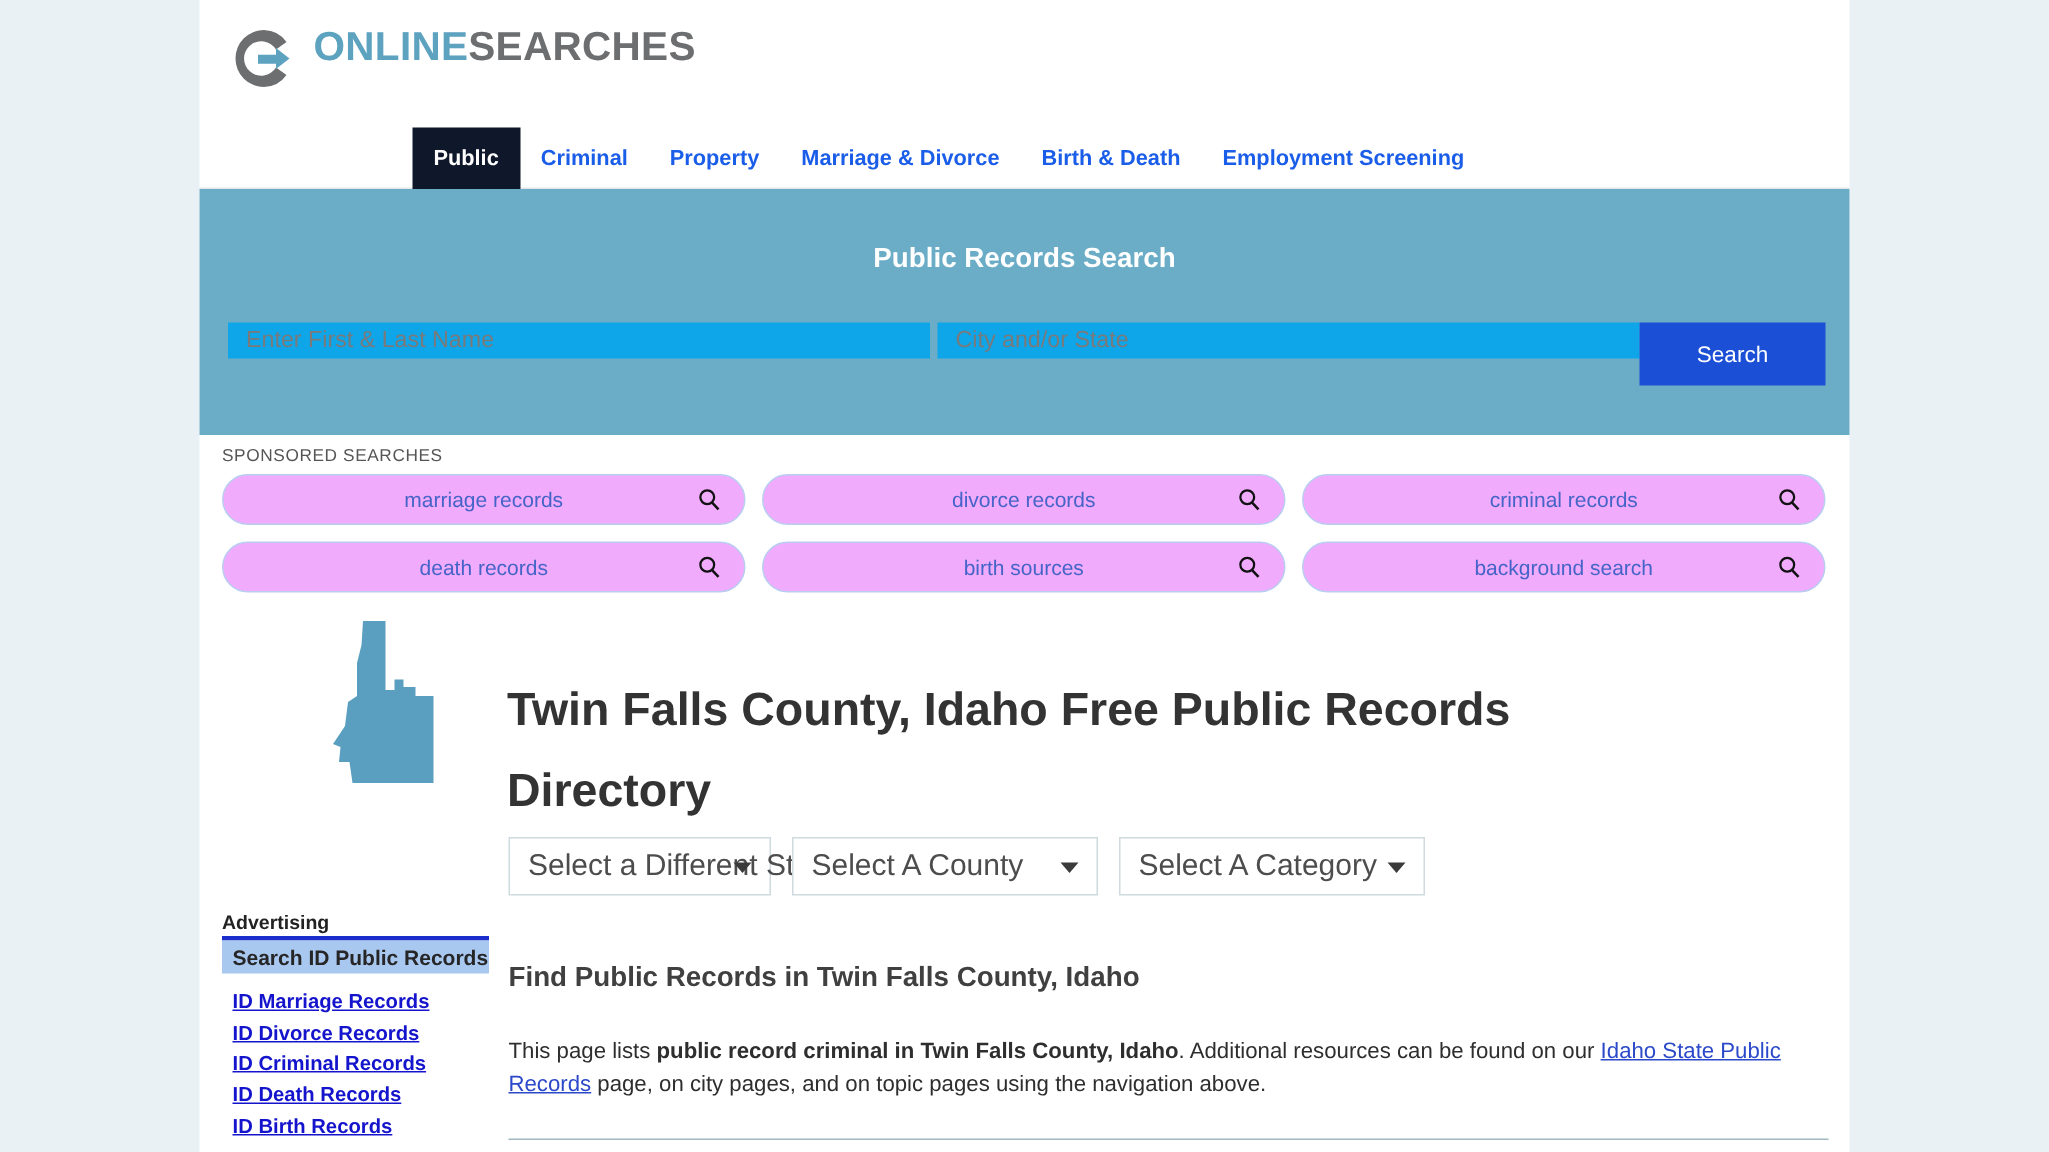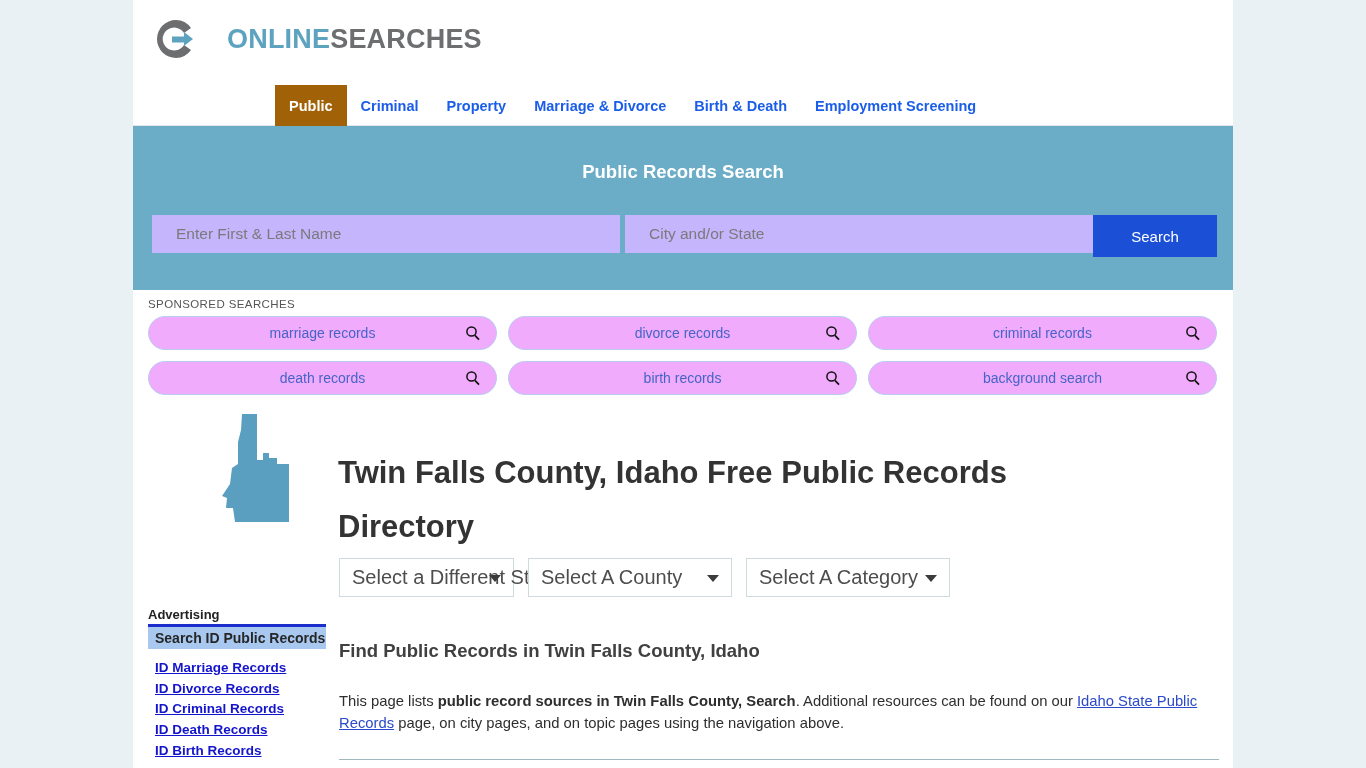--- a/index.html
+++ b/index.html
@@ -7,43 +7,43 @@
   body {
     width: 1366px; height: 768px;
     background: #eaf1f5;
     font-family: "Liberation Sans", sans-serif;
     overflow: hidden;
   }
 
   .page { position: absolute; left: 133px; top: 0; width: 1100px; height: 768px; background: #ffffff; }
 
   
-  .logo-wrap { position: absolute; left: 20px; top: 16px; display: flex; align-items: center; gap: 28px; }
+  .logo-wrap { position: absolute; left: 20px; top: 16px; display: flex; gap: 10px; }
   .logo-mark { width: 46px; height: 46px; }
   .logo-text { font-size: 27px; font-weight: bold; letter-spacing: 0.2px; white-space: nowrap; }
   .logo-online { color: #5da3c0; }
   .logo-searches { color: #6d6e70; }
 
   
   .nav { position: absolute; left: 0; top: 85px; width: 1100px; height: 41px; border-bottom: 1px solid #e3e6e8; }
   .nav-inner { display: flex; align-items: stretch; height: 41px; padding-left: 142px; }
   .nav-item {
     display: flex; align-items: center; padding: 0 14px;
     font-size: 14.5px; font-weight: bold; color: #1a5de8; white-space: nowrap;
     cursor: pointer;
   }
-  .nav-item.active { background: #a16207; color: #ffffff; }
+  .nav-item.active { background: #0f172a; color: #ffffff; }
 
   
   .hero { position: absolute; left: 0; top: 126px; width: 1100px; height: 164px; background: #6badc7; }
   .hero-title { text-align: center; color: #ffffff; font-size: 18.5px; font-weight: bold; padding-top: 35px; }
   .hero-form { position: absolute; left: 19px; top: 89px; display: flex; }
   .hero-input {
-    height: 38px; border: none; outline: none; background: #c4b5fd;
-    font-size: 15.5px; color: #4a4a4a; padding: 0 24px;
+    height: 24px; border: none; outline: none; background: #0ea5e9;
+    font-size: 15.5px; color: #4a4a4a; padding: 0 12px;
     font-family: "Liberation Sans", sans-serif;
   }
   .hero-input::placeholder { color: #7a7a7a; }
   #name-input { width: 468px; margin-right: 5px; }
   #city-input { width: 468px; }
   .hero-btn {
     width: 124px; height: 42px; background: #1a4fd6; color: #fff; border: none;
     font-size: 15px; font-family: "Liberation Sans", sans-serif; cursor: pointer;
   }
 
@@ -173,21 +173,21 @@
       <div class="pill">
         <span class="pill-text">death records</span>
         <span class="pill-icon">
           <svg width="16" height="16" viewBox="0 0 16 16">
               <circle cx="6.5" cy="6.5" r="4.6" fill="none" stroke="#111" stroke-width="1.5"></circle>
               <line x1="9.9" y1="10.3" x2="14" y2="14.6" stroke="#111" stroke-width="1.7"></line>
             </svg>
         </span>
       </div>
       <div class="pill">
-        <span class="pill-text">birth records</span>
+        <span class="pill-text">birth sources</span>
         <span class="pill-icon">
           <svg width="16" height="16" viewBox="0 0 16 16">
               <circle cx="6.5" cy="6.5" r="4.6" fill="none" stroke="#111" stroke-width="1.5"></circle>
               <line x1="9.9" y1="10.3" x2="14" y2="14.6" stroke="#111" stroke-width="1.7"></line>
             </svg>
         </span>
       </div>
       <div class="pill">
         <span class="pill-text">background search</span>
         <span class="pill-icon">
@@ -233,18 +233,18 @@
       <a class="ad-link">ID Marriage Records</a>
       <a class="ad-link">ID Divorce Records</a>
       <a class="ad-link">ID Criminal Records</a>
       <a class="ad-link">ID Death Records</a>
       <a class="ad-link">ID Birth Records</a>
     </div>
   </div>
 
   <div class="content">
     <h2 class="content-h2">Find Public Records in Twin Falls County, Idaho</h2>
-    <p class="content-p"><span>This page lists </span><b>public record sources in Twin Falls County, Search</b><span>. Additional resources can be found on our </span><a class="inline-link">Idaho State Public Records</a><span> page, on city pages, and on topic pages using the navigation above.</span></p>
+    <p class="content-p"><span>This page lists </span><b>public record criminal in Twin Falls County, Idaho</b><span>. Additional resources can be found on our </span><a class="inline-link">Idaho State Public Records</a><span> page, on city pages, and on topic pages using the navigation above.</span></p>
     <div class="content-rule"></div>
 
   </div>
 
 </div>
 
 </body></html>

